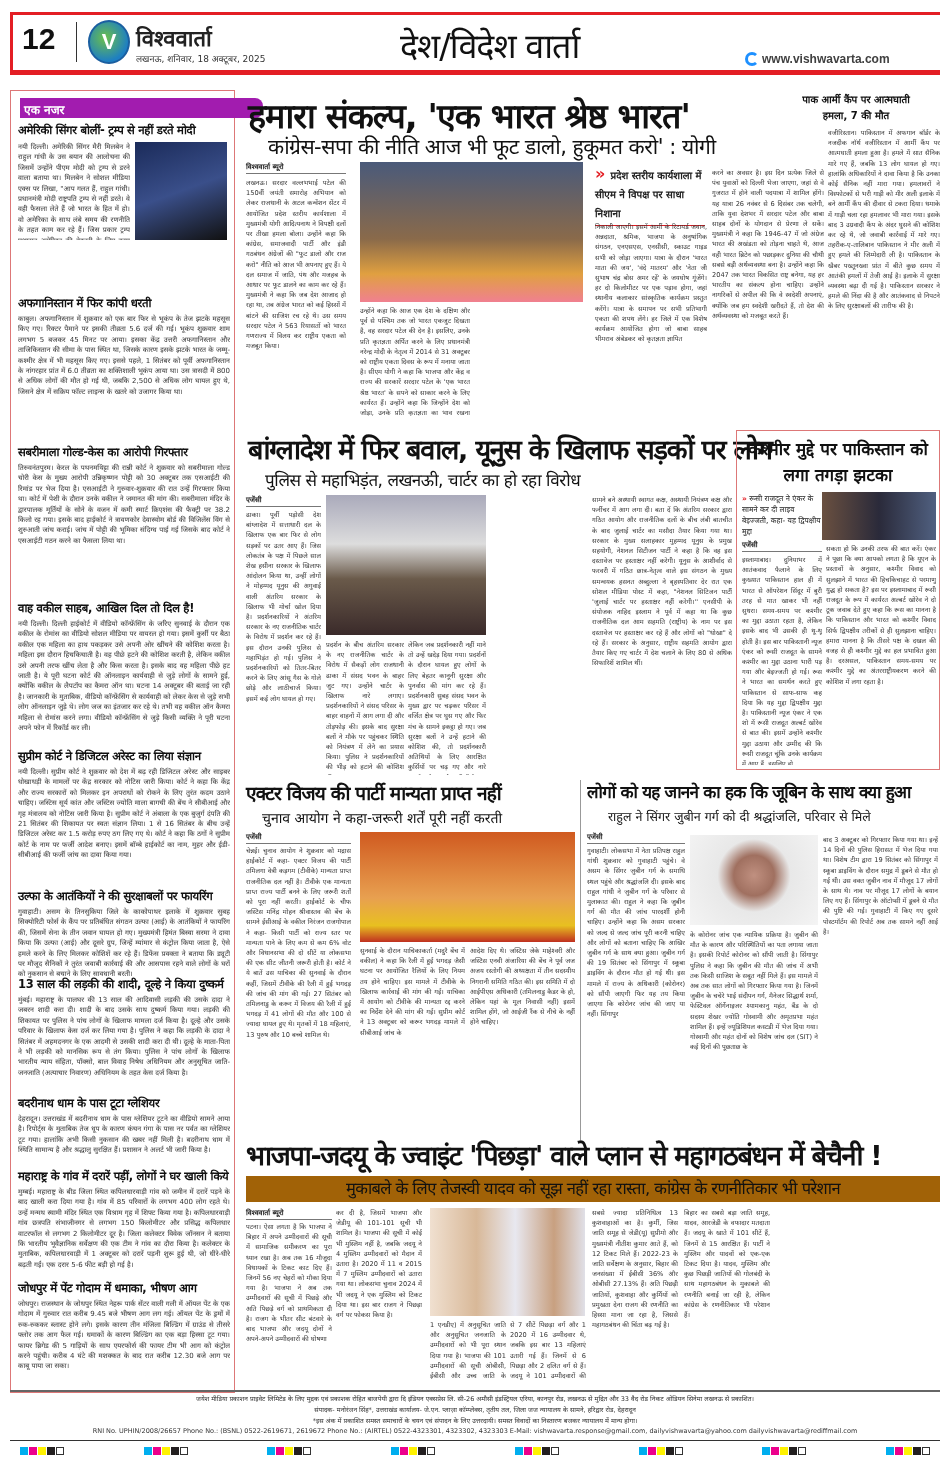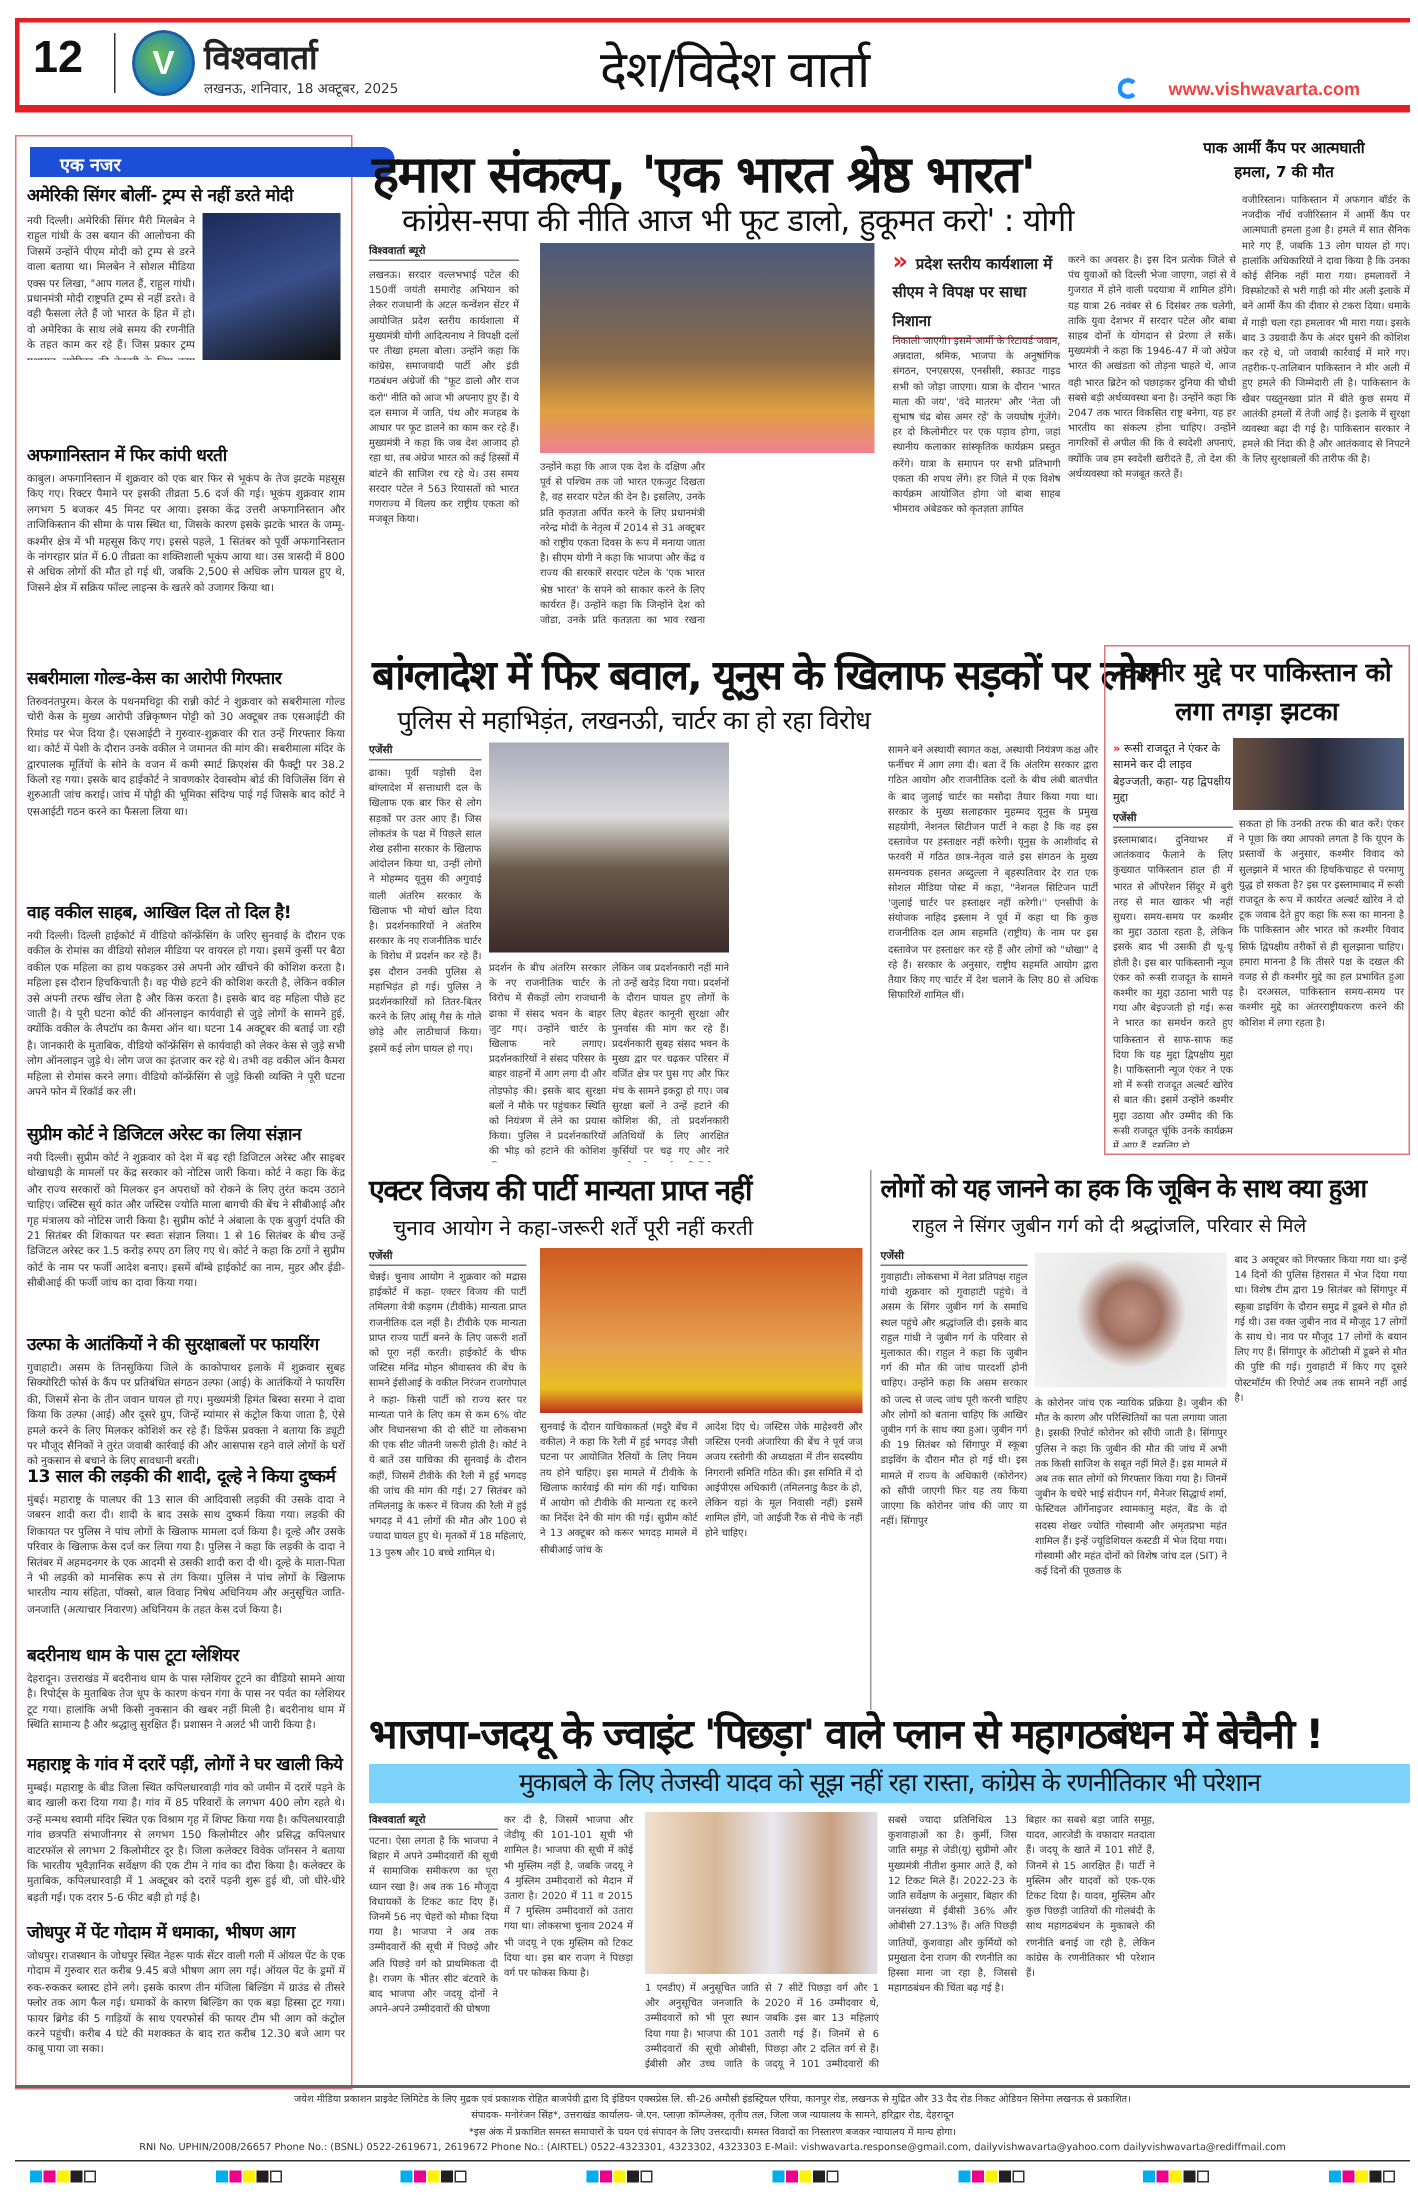--- a/index.html
+++ b/index.html
@@ -6,24 +6,24 @@
   body{width:945px;height:1474px;background:#fff;font-family:"DejaVu Sans",sans-serif;color:#222;overflow:hidden;position:relative}
   .abs{position:absolute}
   .masthead{left:10px;top:12px;width:930px;height:62px;border-top:3px solid #e31e24;border-left:3px solid #e31e24;}
   .mast-redbar{left:10px;top:70px;width:930px;height:5px;background:#e31e24}
   .page-no{left:22px;top:22px;font:bold 30px "Liberation Sans",sans-serif;color:#111}
   .logo{left:88px;top:20px;width:42px;height:44px;border-radius:50%;background:radial-gradient(circle at 40% 40%,#6cc04a,#1e7fc2 70%);border:2px solid #1b5fa0;display:flex;align-items:center;justify-content:center;color:#fff;font:bold 22px "Liberation Sans",sans-serif}
   .vsep{left:76px;top:22px;width:1px;height:40px;background:#333}
   .brand{left:136px;top:22px;font:bold 22px "DejaVu Sans",sans-serif;color:#222}
   .dateline{left:136px;top:52px;font:9px "DejaVu Sans",sans-serif;color:#333}
   .section-title{left:400px;top:22px;font:34px "DejaVu Sans",sans-serif;color:#111;letter-spacing:-1px}
-  .website{left:745px;top:52px;font:bold 12px "Liberation Sans",sans-serif;color:#ef4444;display:flex;align-items:center;gap:20px}
+  .website{left:745px;top:52px;font:bold 12px "Liberation Sans",sans-serif;color:#404040;display:flex;align-items:center;gap:3px}
   .ie-icon{display:inline-block;width:14px;height:14px;border-radius:50%;border:3px solid #1e90ff;border-right-color:transparent}
   .leftbox{left:10px;top:90px;width:225px;height:1303px;border:1.5px solid #d77;}
-  .ek-najar{left:20px;top:98px;width:243px;height:20px;background:#1d4ed8;border-radius:0 8px 8px 0;color:#fff;font:bold 12px "DejaVu Sans",sans-serif;padding:3px 20px}
+  .ek-najar{left:20px;top:98px;width:243px;height:20px;background:#a21caf;border-radius:0 8px 8px 0;color:#fff;font:bold 12px "DejaVu Sans",sans-serif;padding:3px 4px}
   .lh{font:bold 11.5px "DejaVu Sans",sans-serif;color:#111;letter-spacing:-0.3px}
   .lp{font:7px/10.4px "DejaVu Sans",sans-serif;color:#333;text-align:justify}
   .photo{background:#888;overflow:hidden}
   .big-head{font:bold 34px "DejaVu Sans",sans-serif;color:#111;letter-spacing:-1px;white-space:nowrap}
   .sub-head{font:21px "DejaVu Sans",sans-serif;color:#111;white-space:nowrap;letter-spacing:-0.5px}
   .col{font:6.6px/10.2px "DejaVu Sans",sans-serif;color:#333;text-align:justify;overflow:hidden}
   .byline{font:bold 7px "DejaVu Sans",sans-serif;color:#222;border-bottom:1px solid #777;padding-bottom:2px;margin-bottom:3px}
   .h2{font:bold 27px "DejaVu Sans",sans-serif;color:#111;letter-spacing:-1.2px;white-space:nowrap}
   .h3{font:17px "DejaVu Sans",sans-serif;color:#111;white-space:nowrap;letter-spacing:-0.5px}
   .redbox{border:1.5px solid #d77}
@@ -216,21 +216,21 @@
 <div class="abs" style="left:608px;top:808px;font:12.5px 'DejaVu Sans',sans-serif;color:#111;white-space:nowrap">राहुल ने सिंगर जुबीन गर्ग को दी श्रद्धांजलि, परिवार से मिले</div>
 <div class="abs" style="left:587px;top:832px;width:98px">
     <div class="byline">एजेंसी</div>
   </div>
 <div class="abs col" style="left:587px;top:846px;width:98px;height:288px">गुवाहाटी। लोकसभा में नेता प्रतिपक्ष राहुल गांधी शुक्रवार को गुवाहाटी पहुंचे। वे असम के सिंगर जुबीन गर्ग के समाधि स्थल पहुंचे और श्रद्धांजलि दी। इसके बाद राहुल गांधी ने जुबीन गर्ग के परिवार से मुलाकात की। राहुल ने कहा कि जुबीन गर्ग की मौत की जांच पारदर्शी होनी चाहिए। उन्होंने कहा कि असम सरकार को जल्द से जल्द जांच पूरी करनी चाहिए और लोगों को बताना चाहिए कि आखिर जुबीन गर्ग के साथ क्या हुआ। जुबीन गर्ग की 19 सितंबर को सिंगापुर में स्कूबा डाइविंग के दौरान मौत हो गई थी। इस मामले में राज्य के अधिकारी (कोरोनर) को सौंपी जाएगी फिर यह तय किया जाएगा कि कोरोनर जांच की जाए या नहीं। सिंगापुर</div>
 <div class="abs photo" style="left:690px;top:835px;width:128px;height:90px;background:radial-gradient(circle at 50% 45%,#c09080 0%,#a07060 25%,#e8e8e8 45%,#f4f4f4 100%)"></div>
 <div class="abs col" style="left:690px;top:930px;width:128px;height:204px">के कोरोनर जांच एक न्यायिक प्रक्रिया है। जुबीन की मौत के कारण और परिस्थितियों का पता लगाया जाता है। इसकी रिपोर्ट कोरोनर को सौंपी जाती है। सिंगापुर पुलिस ने कहा कि जुबीन की मौत की जांच में अभी तक किसी साजिश के सबूत नहीं मिले हैं। इस मामले में अब तक सात लोगों को गिरफ्तार किया गया है। जिनमें जुबीन के चचेरे भाई संदीपन गर्ग, मैनेजर सिद्धार्थ शर्मा, फेस्टिवल ऑर्गेनाइजर श्यामकानु महंत, बैंड के दो सदस्य शेखर ज्योति गोस्वामी और अमृतप्रभा महंत शामिल हैं। इन्हें ज्यूडिशियल कस्टडी में भेज दिया गया। गोस्वामी और महंत दोनों को विशेष जांच दल (SIT) ने कई दिनों की पूछताछ के</div>
 <div class="abs col" style="left:823px;top:835px;width:115px;height:299px">बाद 3 अक्टूबर को गिरफ्तार किया गया था। इन्हें 14 दिनों की पुलिस हिरासत में भेज दिया गया था। विशेष टीम द्वारा 19 सितंबर को सिंगापुर में स्कूबा डाइविंग के दौरान समुद्र में डूबने से मौत हो गई थी। उस वक्त जुबीन नाव में मौजूद 17 लोगों के साथ थे। नाव पर मौजूद 17 लोगों के बयान लिए गए हैं। सिंगापुर के ऑटोप्सी में डूबने से मौत की पुष्टि की गई। गुवाहाटी में किए गए दूसरे पोस्टमॉर्टम की रिपोर्ट अब तक सामने नहीं आई है।</div>
 
 <div class="abs" style="left:246px;top:1136px;width:694px;font:bold 27px 'DejaVu Sans',sans-serif;color:#111;letter-spacing:-1.3px;white-space:nowrap;overflow:hidden">भाजपा-जदयू के ज्वाइंट 'पिछड़ा' वाले प्लान से महागठबंधन में बेचैनी !</div>
-<div class="abs" style="left:246px;top:1176px;width:694px;height:26px;background:#7dd3fc;font:16.5px/26px 'DejaVu Sans',sans-serif;color:#111;text-align:center;white-space:nowrap;overflow:hidden;letter-spacing:-0.6px">मुकाबले के लिए तेजस्वी यादव को सूझ नहीं रहा रास्ता, कांग्रेस के रणनीतिकार भी परेशान</div>
+<div class="abs" style="left:246px;top:1176px;width:694px;height:26px;background:#a16207;font:16.5px/26px 'DejaVu Sans',sans-serif;color:#111;text-align:center;white-space:nowrap;overflow:hidden;letter-spacing:-0.6px">मुकाबले के लिए तेजस्वी यादव को सूझ नहीं रहा रास्ता, कांग्रेस के रणनीतिकार भी परेशान</div>
 <div class="abs" style="left:246px;top:1208px;width:86px">
     <div class="byline">विश्ववार्ता ब्यूरो</div>
   </div>
 <div class="abs col" style="left:246px;top:1222px;width:86px;height:158px">पटना। ऐसा लगता है कि भाजपा ने बिहार में अपने उम्मीदवारों की सूची में सामाजिक समीकरण का पूरा ध्यान रखा है। अब तक 16 मौजूदा विधायकों के टिकट काट दिए हैं। जिनमें 56 नए चेहरों को मौका दिया गया है। भाजपा ने अब तक उम्मीदवारों की सूची में पिछड़े और अति पिछड़े वर्ग को प्राथमिकता दी है। राजग के भीतर सीट बंटवारे के बाद भाजपा और जदयू दोनों ने अपने-अपने उम्मीदवारों की घोषणा</div>
 <div class="abs col" style="left:336px;top:1208px;width:86px;height:172px">कर दी है, जिसमें भाजपा और जेडीयू की 101-101 सूची भी शामिल है। भाजपा की सूची में कोई भी मुस्लिम नहीं है, जबकि जदयू ने 4 मुस्लिम उम्मीदवारों को मैदान में उतारा है। 2020 में 11 व 2015 में 7 मुस्लिम उम्मीदवारों को उतारा गया था। लोकसभा चुनाव 2024 में भी जदयू ने एक मुस्लिम को टिकट दिया था। इस बार राजग ने पिछड़ा वर्ग पर फोकस किया है।</div>
 <div class="abs photo" style="left:430px;top:1208px;width:155px;height:108px;background:linear-gradient(90deg,#f0e0d0 0%,#d8b898 30%,#e8e8f0 55%,#c8a080 80%,#e0e0e8 100%)"></div>
 <div class="abs col" style="left:430px;top:1320px;width:76px;height:60px">1 एनडीए) में अनुसूचित जाति और अनुसूचित जनजाति के उम्मीदवारों को भी पूरा स्थान दिया गया है। भाजपा की 101 उम्मीदवारों की सूची ओबीसी, ईबीसी और उच्च जाति के उम्मीदवारों का संतुलन दिखाती है। भाजपा के कुल प्रत्याशियों में 13 महिलाएं हैं, जो लगभग 13% हैं।</div>
 <div class="abs col" style="left:510px;top:1320px;width:76px;height:60px">से 7 सीटें पिछड़ा वर्ग और 1 2020 में 16 उम्मीदवार थे, जबकि इस बार 13 महिलाएं उतारी गई हैं। जिनमें से 6 पिछड़ा और 2 दलित वर्ग से हैं। जदयू ने 101 उम्मीदवारों की सूची में 37 पिछड़ा, 22 अति पिछड़ा, 15 दलित और 22 सवर्ण उम्मीदवारों को टिकट दिया है।</div>
 <div class="abs col" style="left:592px;top:1208px;width:86px;height:172px">सबसे ज्यादा प्रतिनिधित्व 13 कुशवाहाओं का है। कुर्मी, जिस जाति समूह से जेडी(यू) सुप्रीमो और मुख्यमंत्री नीतीश कुमार आते हैं, को 12 टिकट मिले हैं। 2022-23 के जाति सर्वेक्षण के अनुसार, बिहार की जनसंख्या में ईबीसी 36% और ओबीसी 27.13% हैं। अति पिछड़ी जातियों, कुशवाहा और कुर्मियों को प्रमुखता देना राजग की रणनीति का हिस्सा माना जा रहा है, जिससे महागठबंधन की चिंता बढ़ गई है।</div>
 <div class="abs col" style="left:684px;top:1208px;width:86px;height:172px">बिहार का सबसे बड़ा जाति समूह, यादव, आरजेडी के वफादार मतदाता हैं। जदयू के खाते में 101 सीटें हैं, जिनमें से 15 आरक्षित हैं। पार्टी ने मुस्लिम और यादवों को एक-एक टिकट दिया है। यादव, मुस्लिम और कुछ पिछड़ी जातियों की गोलबंदी के साथ महागठबंधन के मुकाबले की रणनीति बनाई जा रही है, लेकिन कांग्रेस के रणनीतिकार भी परेशान हैं।</div>

